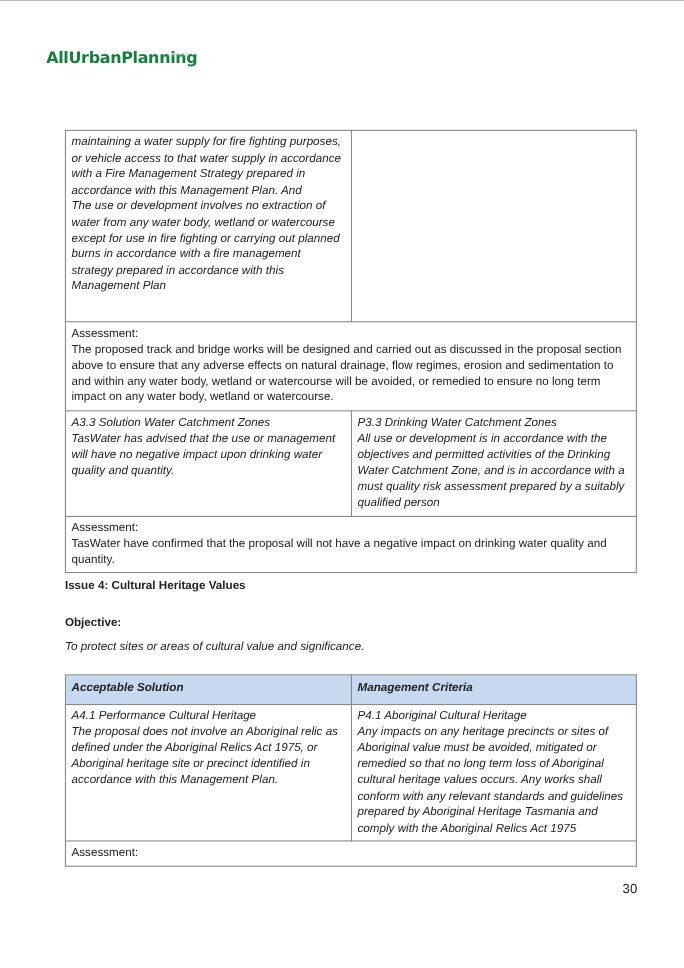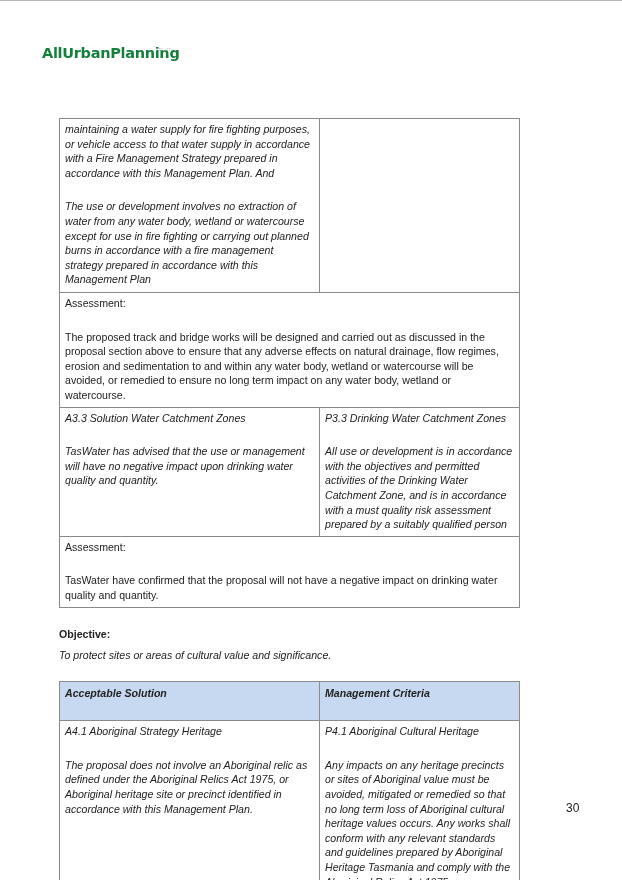--- a/index.html
+++ b/index.html
@@ -7,27 +7,27 @@
       width: 622px; height: 880px; background: #ffffff; position: relative; overflow: hidden;
       font-family: "Liberation Sans", sans-serif; color: #222;
     }
     .top-rule { position: absolute; left: 0; top: 0; width: 622px; height: 1px; background: #b8b8b8; }
     .logo {
       position: absolute; left: 42px; top: 45px; font-family: "DejaVu Sans", sans-serif;
       font-weight: bold; font-size: 14.5px; color: #15803d; letter-spacing: -0.3px;
     }
     .logo-tag { position: absolute; left: 156px; top: 47px; font-size: 4px; color: #c8c8c8; font-family: "DejaVu Sans", sans-serif; }
     .doc { position: absolute; left: 59px; width: 520px; font-size: 10.6px; line-height: 14.6px; }
-    table { border-collapse: collapse; width: 461px; table-layout: fixed; }
+    table { border-collapse: collapse; width: 520px; table-layout: fixed; }
     td { border: 1px solid #8a8a8a; vertical-align: top; padding: 3px 6px 4px 5px; }
     td.left { width: 248px; }
     .it { font-style: italic; }
     p { margin: 0; }
-    .gap { margin-top: 19px; }
-    .hdr td { background: #c6d9f1; font-weight: bold; font-style: italic; padding-top: 4px; padding-bottom: 20px; }
+    .gap { margin-top: 0; }
+    .hdr td { background: #c6d9f1; font-weight: bold; font-style: italic; padding-top: 4px; padding-bottom: 7px; }
     .bold { font-weight: bold; }
     .page-num { position: absolute; left: 566px; top: 801px; font-size: 12px; color: #222; }
   </style>
 </head>
 <body>
 
 <div class="top-rule"></div>
 <div class="logo">AllUrbanPlanning</div>
 <div class="logo-tag">PTY LTD</div>
 
@@ -59,32 +59,33 @@
     </tr>
     <tr>
       <td colspan="2">
         <p>Assessment:</p>
         <p class="gap">TasWater have confirmed that the proposal will not have a negative impact on drinking water quality and quantity.</p>
       </td>
     </tr>
   </tbody>
     </table>
 
+  <p class="bold" style="margin-top:4px;">Issue 4: Cultural Heritage Values</p>
   <p class="bold" style="margin-top:19px;">Objective:</p>
   <p class="it" style="margin-top:7px; margin-bottom:18px;">To protect sites or areas of cultural value and significance.</p>
 
   <table>
     <tbody>
         <tr class="hdr">
       <td class="left">Acceptable Solution</td>
       <td>Management Criteria</td>
     </tr>
     <tr>
       <td class="left it">
-        <p>A4.1 Aboriginal Strategy Heritage</p>
+        <p>A4.1 Performance Cultural Heritage</p>
         <p class="gap">The proposal does not involve an Aboriginal relic as defined under the Aboriginal Relics Act 1975, or Aboriginal heritage site or precinct identified in accordance with this Management Plan.</p>
       </td>
       <td class="it">
         <p>P4.1 Aboriginal Cultural Heritage</p>
         <p class="gap">Any impacts on any heritage precincts or sites of Aboriginal value must be avoided, mitigated or remedied so that no long term loss of Aboriginal cultural heritage values occurs. Any works shall conform with any relevant standards and guidelines prepared by Aboriginal Heritage Tasmania and comply with the Aboriginal Relics Act 1975</p>
       </td>
     </tr>
     <tr>
       <td colspan="2">
         <p>Assessment:</p>

